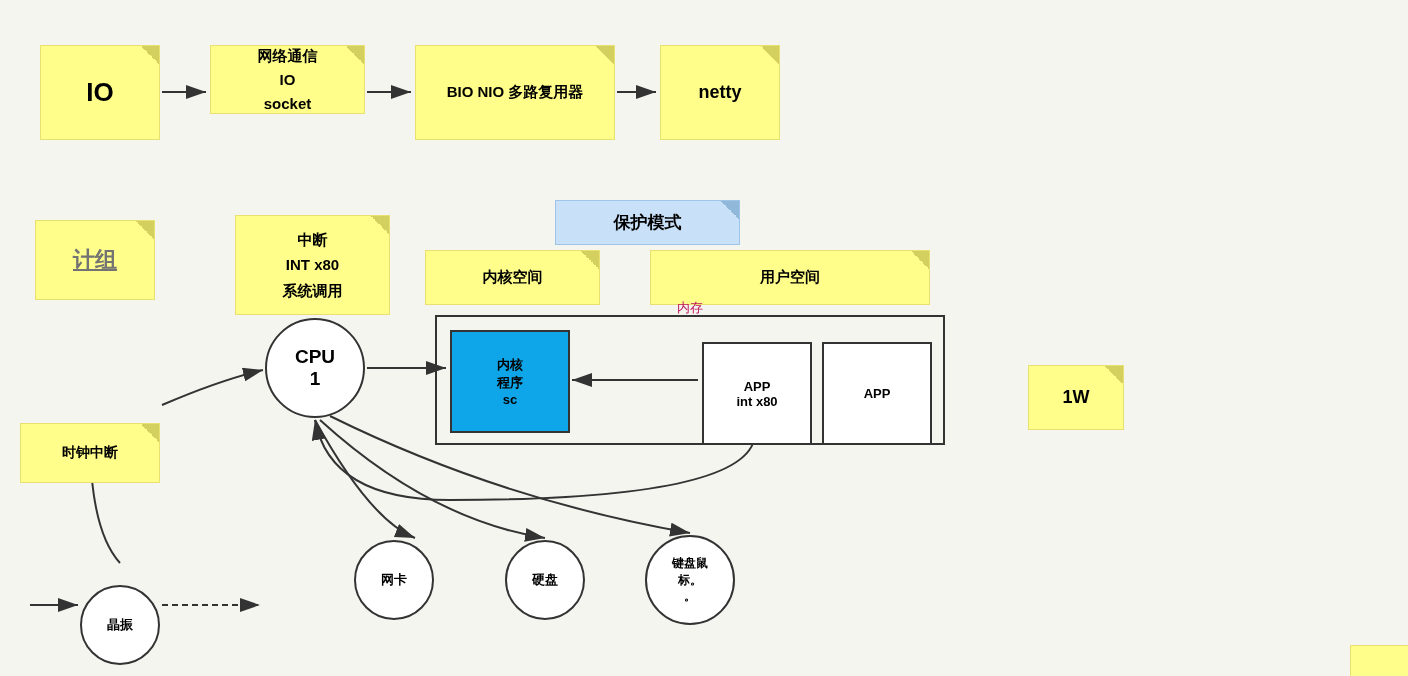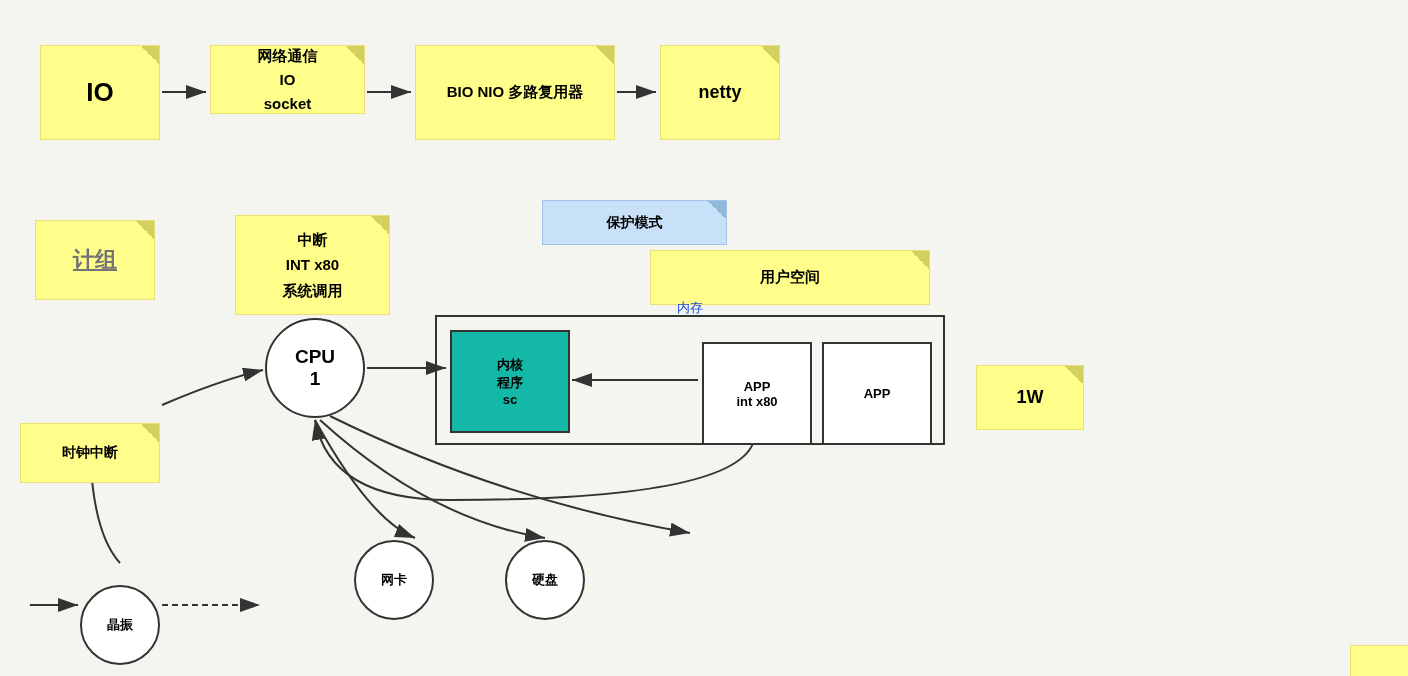--- a/index.html
+++ b/index.html
@@ -72,21 +72,21 @@
     
     .memory-box {
       position: absolute;
       border: 2px solid #333;
       background: transparent;
     }
 
     .memory-inner {
       position: absolute;
       border: 2px solid #333;
-      background: #14b8a6;
+      background: #0ea5e9;
       display: flex;
       align-items: center;
       justify-content: center;
       text-align: center;
       font-size: 13px;
       font-weight: bold;
     }
 
     .memory-app {
       position: absolute;
@@ -97,21 +97,21 @@
       justify-content: center;
       text-align: center;
       font-size: 13px;
       font-weight: bold;
       margin-top: 12px;
     }
 
     .memory-label {
       position: absolute;
       font-size: 13px;
-      color: #1d4ed8;
+      color: #be185d;
       font-family: Liberation Serif, serif;
     }
 
     .red-text {
       color: #737373;
       text-decoration: underline;
     }
   </style>
 </head>
 <body>
@@ -170,34 +170,37 @@
   </div>
 
   <div class="sticky" style="left:35px; top:220px; width:120px; height:80px; font-size:22px;">
     <span class="red-text">计组</span>
   </div>
 
   <div class="sticky" style="left:235px; top:215px; width:155px; height:100px; font-size:15px; line-height:1.7;">
     <span>中断<br>INT x80<br>系统调用</span>
   </div>
 
-  <div class="sticky sticky-blue" style="left:542px; top:200px; width:185px; height:45px; font-size:14px;">
+  <div class="sticky sticky-blue" style="left:555px; top:200px; width:185px; height:45px; font-size:17px;">
     <span>保护模式</span>
   </div>
 
+  <div class="sticky" style="left:425px; top:250px; width:175px; height:55px; font-size:15px;">
+    <span>内核空间</span>
+  </div>
 
   <div class="sticky" style="left:650px; top:250px; width:280px; height:55px; font-size:15px;">
     <span>用户空间</span>
   </div>
 
   <div class="sticky" style="left:20px; top:375px; width:140px; height:60px; font-size:14px;margin-top:48px;">
     <span>时钟中断</span>
   </div>
 
-  <div class="sticky" style="left:976px; top:365px; width:108px; height:65px; font-size:18px;">
+  <div class="sticky" style="left:1028px; top:365px; width:96px; height:65px; font-size:18px;">
     <span>1W</span>
   </div>
 
   <div class="memory-box" style="left:435px; top:315px; width:510px; height:130px;">
 
     <span class="memory-label" style="top:-18px; left:50%; transform:translateX(-50%);">内存</span>
 
     <div class="memory-inner" style="left:13px; top:13px; width:120px; height:103px; font-size:13px;">
       <span>内核<br>程序<br>sc</span>
     </div>
@@ -216,20 +219,23 @@
   </div>
 
   <div class="circle-node" style="left:354px; top:540px; width:80px; height:80px; font-size:13px;">
     <span>网卡</span>
   </div>
 
   <div class="circle-node" style="left:505px; top:540px; width:80px; height:80px; font-size:13px;text-align:right;">
     <span>硬盘</span>
   </div>
 
+  <div class="circle-node" style="left:645px; top:535px; width:90px; height:90px; font-size:12px; line-height:1.4;">
+    <span>键盘鼠<br>标。<br>。</span>
+  </div>
 
   <div class="circle-node" style="left:80px; top:585px; width:80px; height:80px; font-size:13px;">
     <span>晶振</span>
   </div>
 
   <div class="sticky" style="left:1350px; top:645px; width:100px; height:60px; font-size:13px; overflow:hidden;">
     <span></span>
   </div>
 
 </div>

